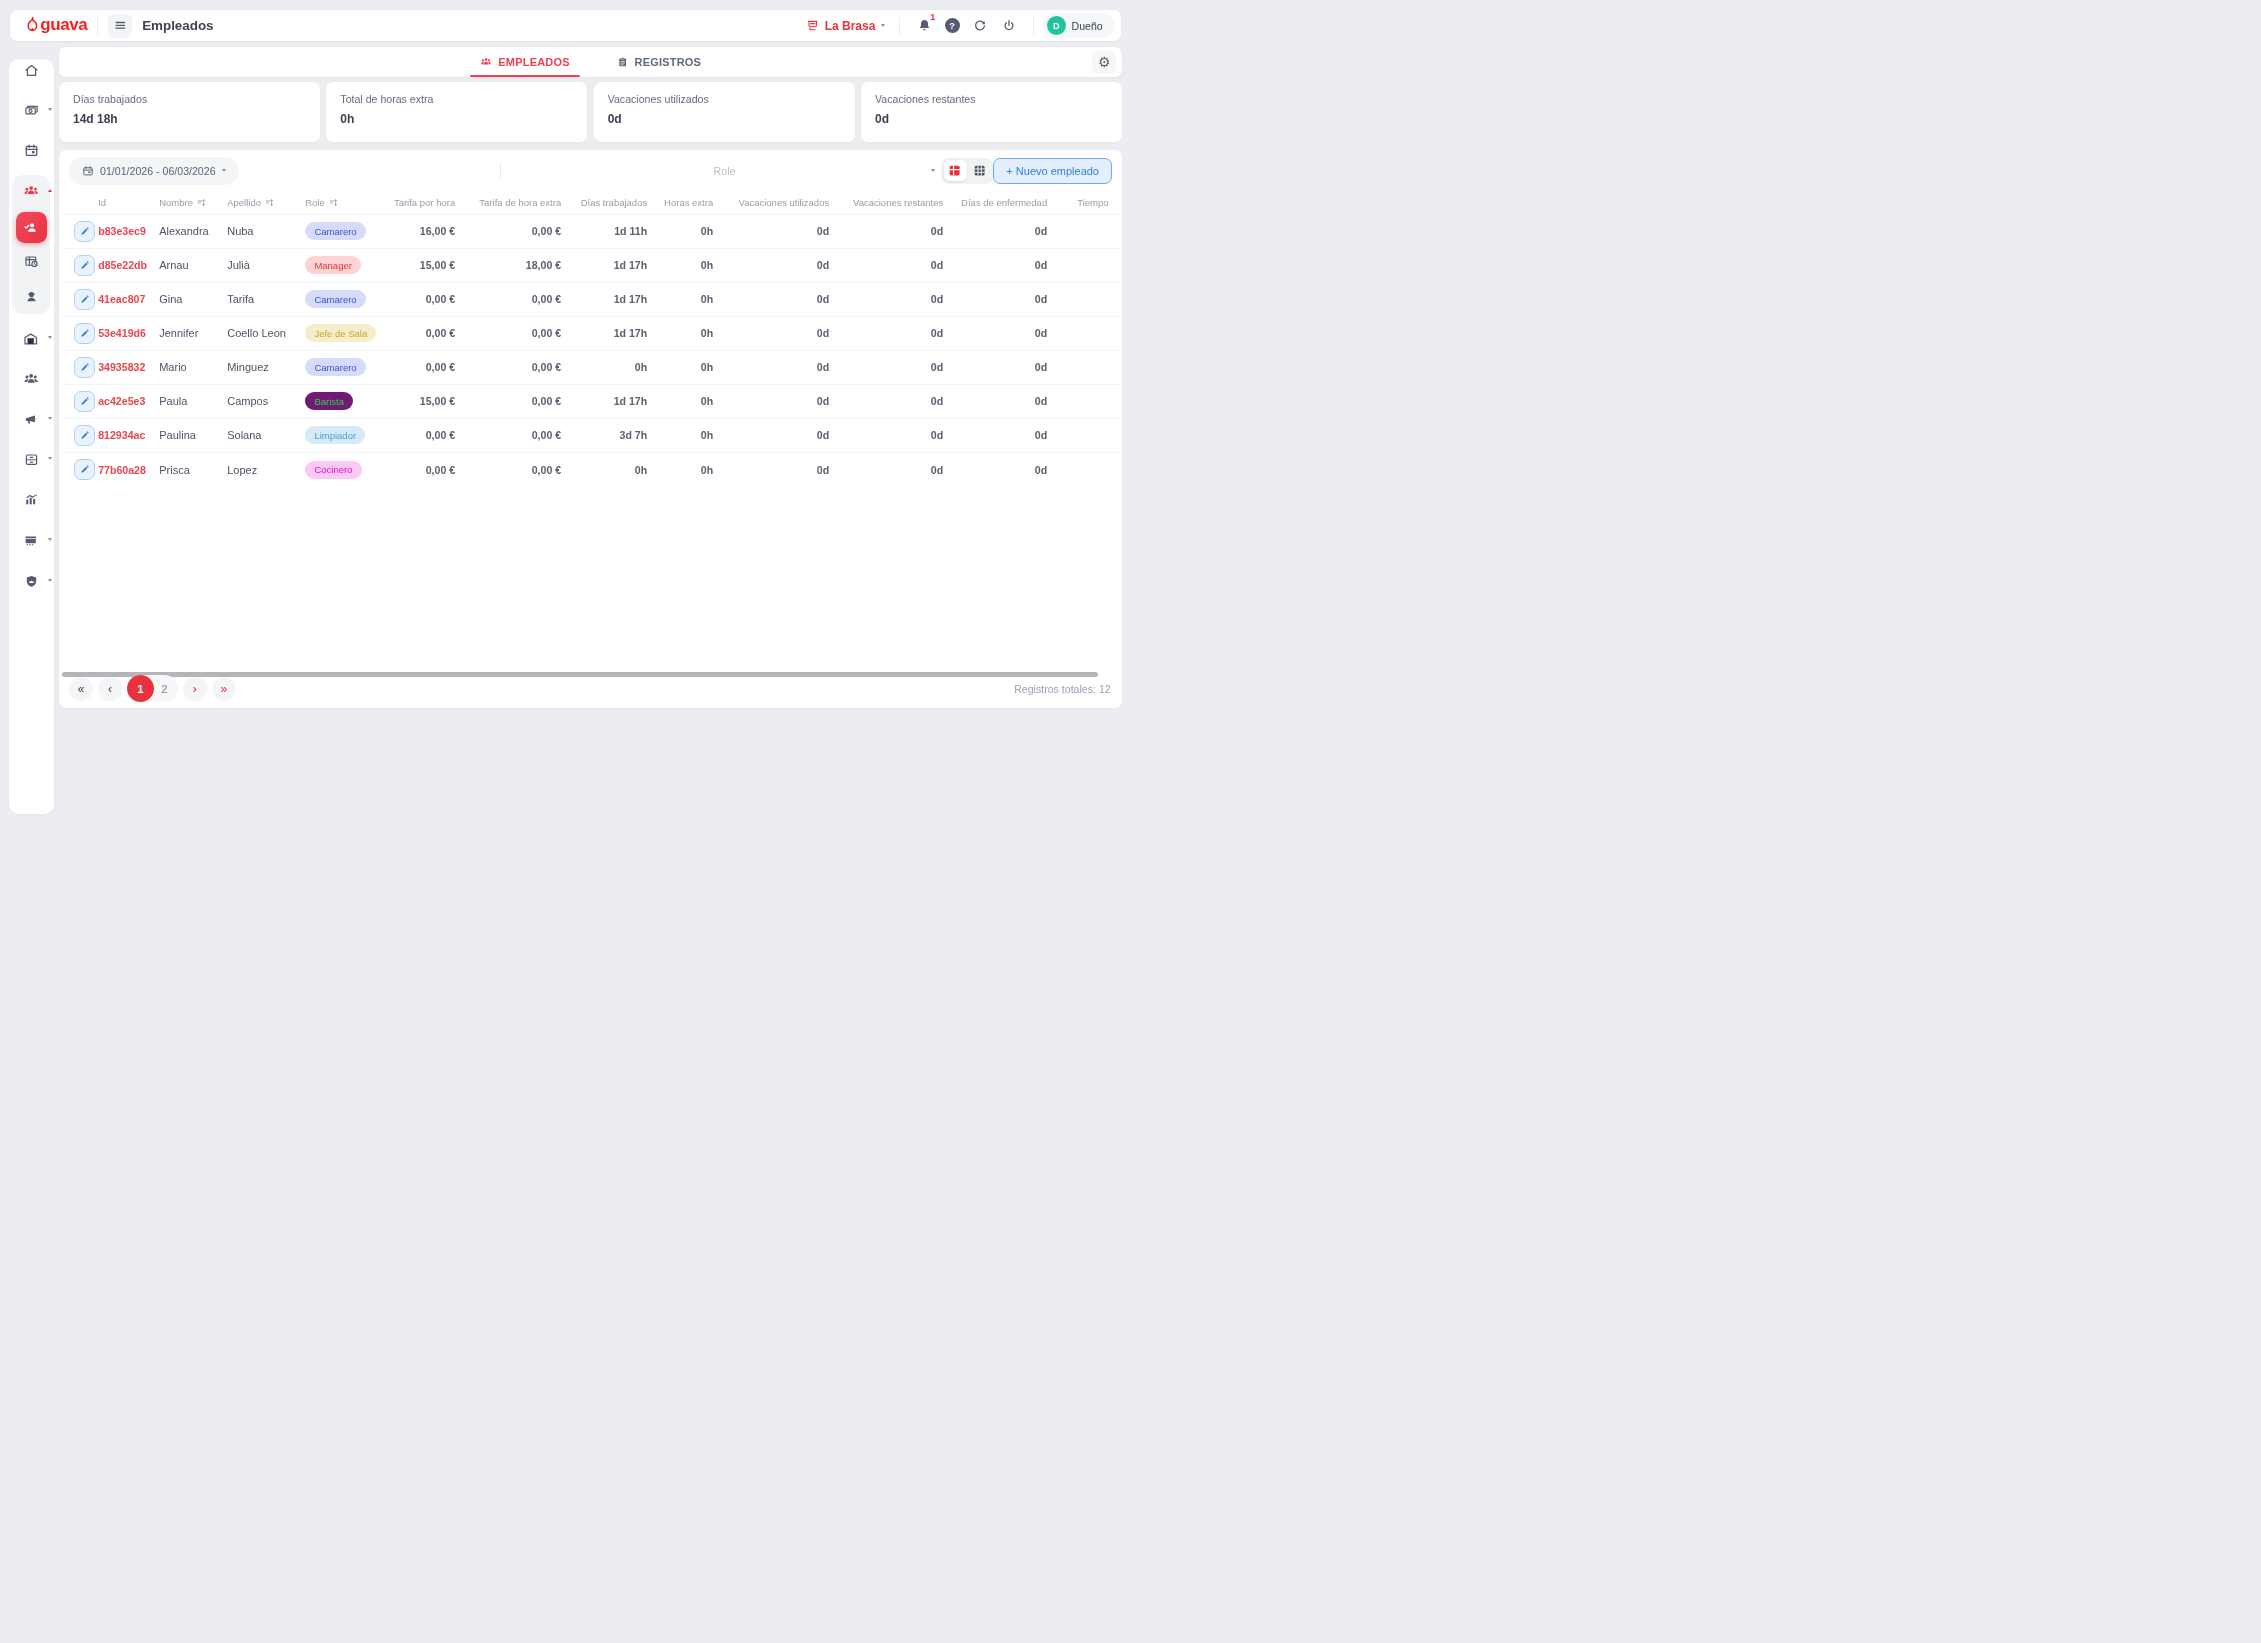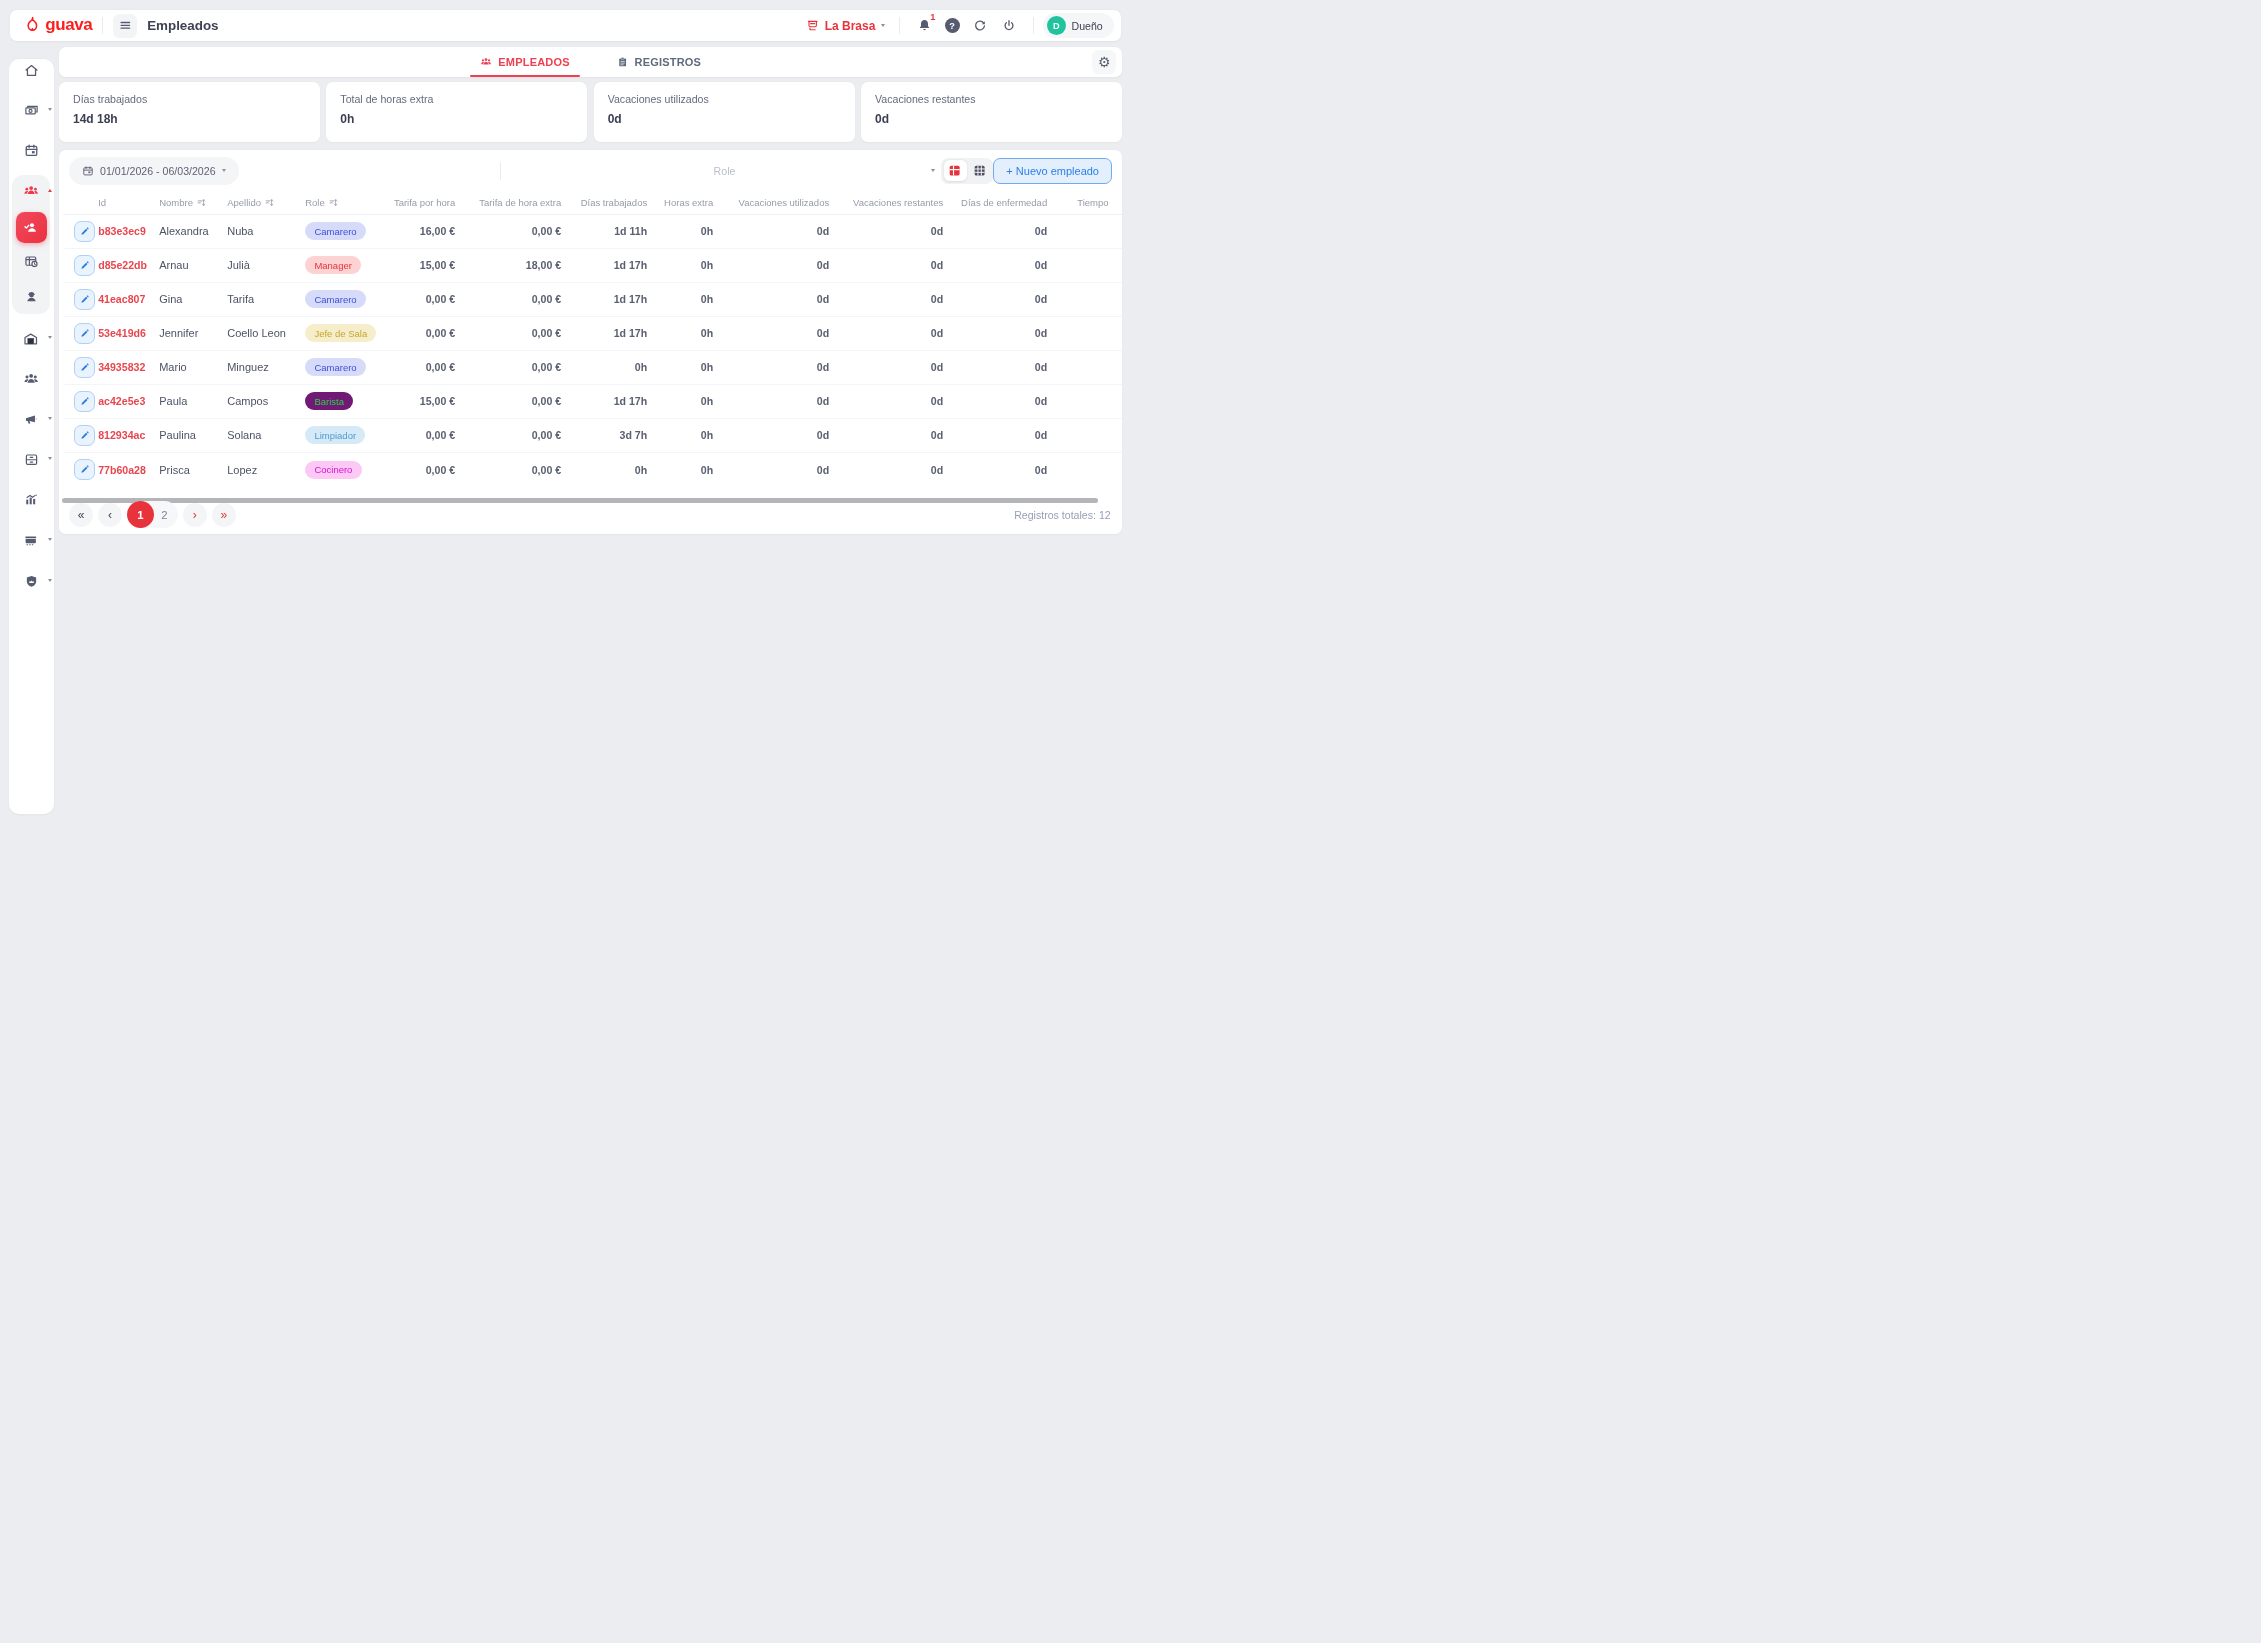--- a/index.html
+++ b/index.html
@@ -3,21 +3,21 @@
 <meta charset="utf-8">
 <style>
   * { margin:0; padding:0; box-sizing:border-box; }
   html,body { width:1131px; height:822px; background:#ecedf0; font-family:"Liberation Sans", sans-serif; overflow:hidden; }
   body { position:relative; color:#3f4254; }
   svg { display:block; }
 
   
   .topbar { position:absolute; left:10px; top:10px; width:1111px; height:31px; background:#fff; border-radius:7px;
             display:flex; align-items:center; padding:0 7px 0 14px; box-shadow:0 0.7px 2.1px rgba(90,95,110,.07); }
-  .brand { display:flex; align-items:center; gap:5px; }
+  .brand { display:flex; align-items:center; }
   .brand-text { color:#fa1e1e; font-size:17px; font-weight:800; letter-spacing:-0.4px; line-height:1; padding-bottom:2.1px;}
   .vdiv { width:0.7px; height:17px; background:#e9ebee; margin:0 10px; }
   .icon-btn { width:24px; height:24px; border-radius:6.4px; display:flex; align-items:center; justify-content:center; }
   .hamburger-btn { background:#f3f4f6; }
   .page-title { font-size:13.4px; font-weight:600; color:#3f4254; margin-left:10px; }
   .topbar-right { margin-left:auto; display:flex; align-items:center; }
   .store-switch { display:flex; align-items:center; gap:5.7px; color:#e8333c; font-weight:600; font-size:12px; padding:0 4.2px; }
   .tb-ic { width:25.4px; height:24px; display:flex; align-items:center; justify-content:center; position:relative; margin:0 1.4px; }
   .bell-badge { position:absolute; top:-1.4px; right:1.4px; color:#e8333c; font-size:9.2px; font-weight:700; }
   .help-circle { width:15px; height:15px; border-radius:50%; background:#565b6f; color:#fff; font-size:9.2px; font-weight:700;
@@ -48,21 +48,21 @@
   .tab.active::after { content:''; position:absolute; left:0; right:0; bottom:0; height:2.1px; background:#ee4050; border-radius:1.4px; }
   .tabbar-gear { position:absolute; right:5.7px; top:2.8px; background:#f6f7f8; }
   .gear-glyph { font-size:14px; color:#5b6170; line-height:1; }
 
   .stats { display:flex; gap:6.4px; margin-top:5px; }
   .stat-card { flex:1; height:60px; background:#fff; border-radius:7px; padding:10.6px 14px; box-shadow:0 0.7px 2.1px rgba(90,95,110,.05); }
   .stat-label { font-size:10.6px; color:#646b7c; }
   .stat-value { font-size:12px; font-weight:700; color:#3a3f52; margin-top:7.8px; }
 
   
-  .table-card { position:relative; margin-top:7.8px; height:384px; background:#fff; border-radius:7px; overflow:hidden;
+  .table-card { position:relative; margin-top:7.8px; height:558px; background:#fff; border-radius:7px; overflow:hidden;
                 box-shadow:0 0.7px 2.1px rgba(90,95,110,.05); }
   .filter-row { position:relative; height:28px; margin:7px 10px 0; }
   .date-pill { position:absolute; left:0; top:0; height:28px; display:flex; align-items:center; gap:6.4px; background:#f4f5f7;
                border-radius:14px; padding:0 12.7px; font-size:10.6px; color:#5e6278; }
   .filter-divider { position:absolute; left:431px; top:5px; width:0.7px; height:18.4px; background:#e9ebee; }
   .role-select { position:absolute; left:438px; width:435px; height:28px; display:flex; align-items:center; justify-content:center;
                  color:#b9bfca; font-size:10.6px; }
   .role-caret { position:absolute; right:177px; top:12.7px; }
   .view-toggle { position:absolute; right:119px; top:1.4px; height:25.4px; background:#f1f2f4; border-radius:7px; display:flex;
                  padding:2.1px; gap:1.4px; }

